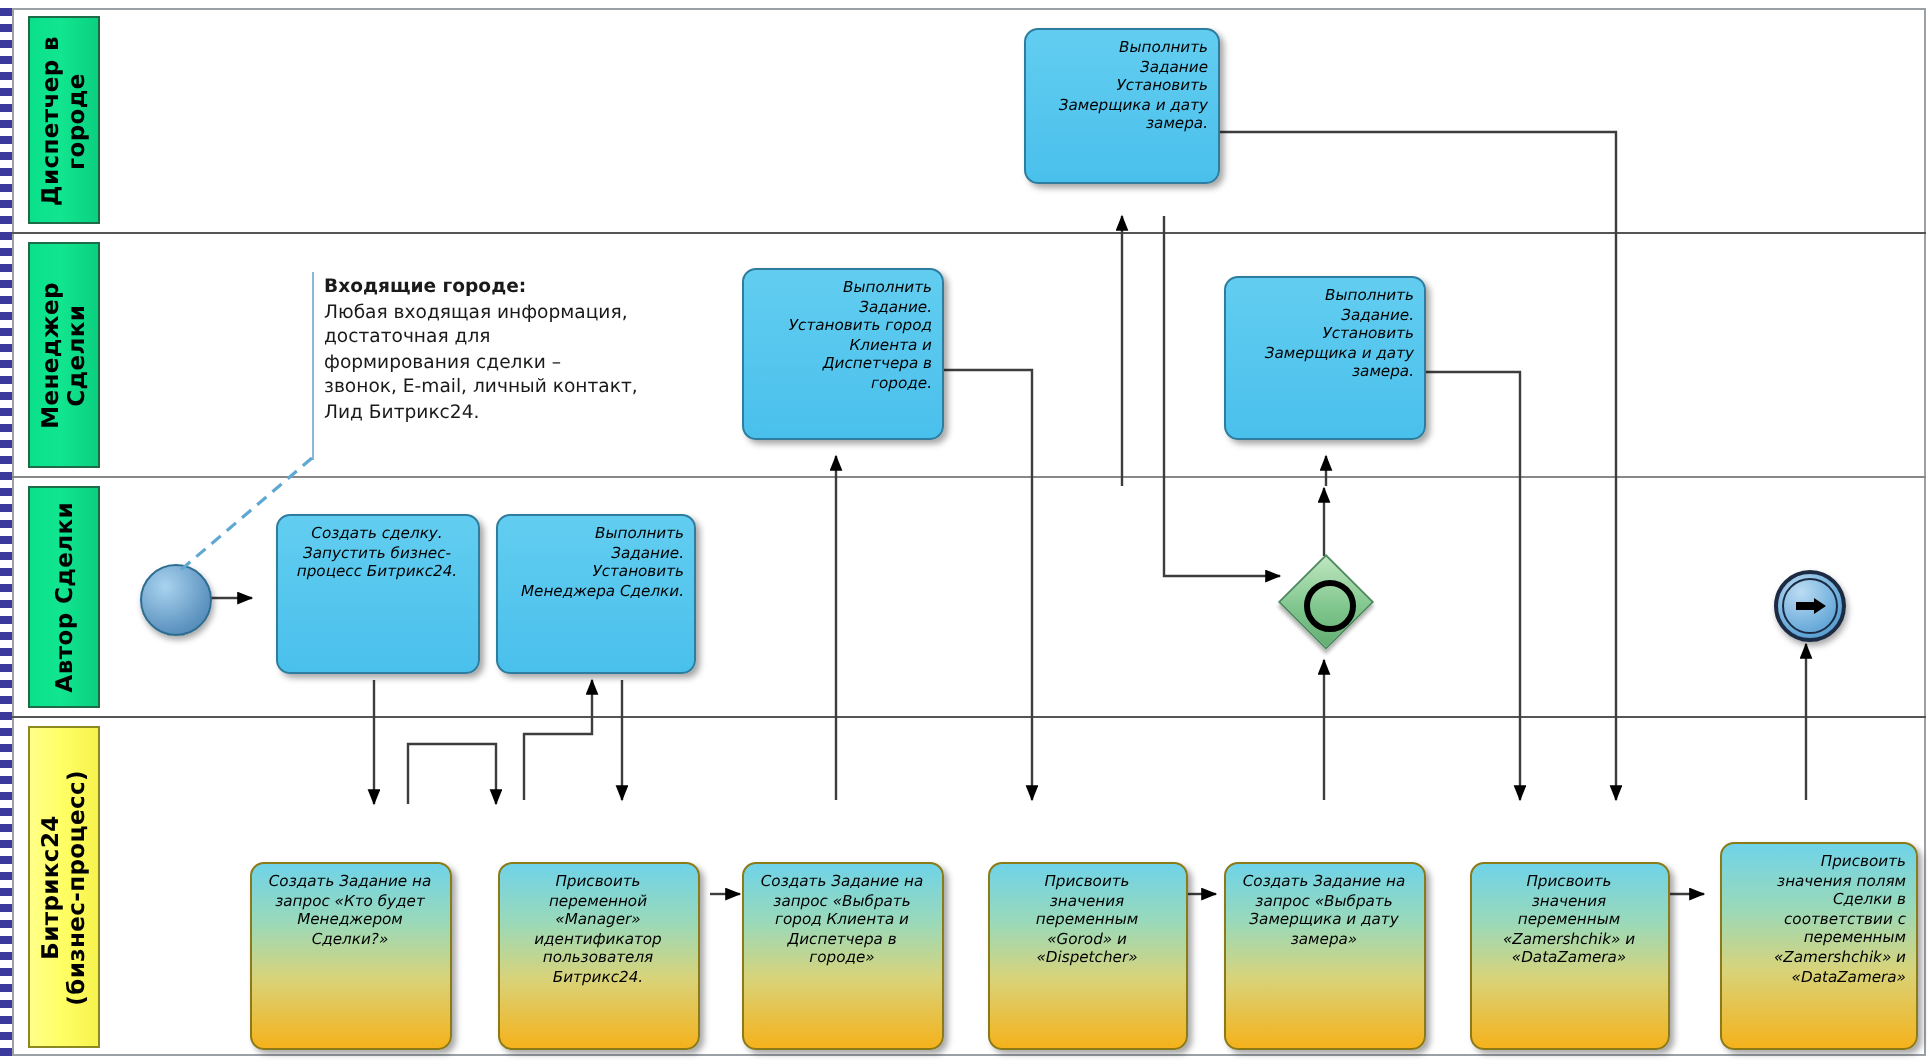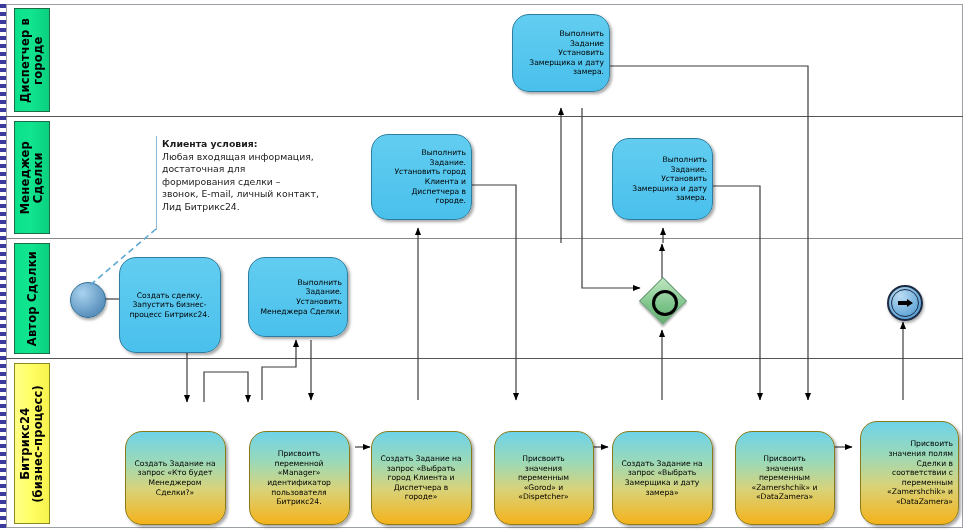--- a/index.html
+++ b/index.html
@@ -16,23 +16,23 @@
   .lane{position:absolute;left:6px;box-sizing:border-box;border-top:1px solid #555;}
   .lane.first{border-top:none;}
   .lane-head{position:absolute;left:8px;top:4px;width:36px;bottom:4px;
      border:1px solid #1d6b47;box-sizing:border-box;display:flex;align-items:center;justify-content:center;}
   .lane-head.green{background:linear-gradient(to right,#0ae08a,#12e58f 45%,#0ad07f);}
   .lane-head.yellow{background:linear-gradient(to right,#ffff88,#ffff66 45%,#f7f24d);border-color:#8a8a20;}
   .lane-title{writing-mode:vertical-rl;transform:rotate(180deg);
      font-size:11.5px;font-weight:bold;color:#000;text-align:center;line-height:13px;letter-spacing:.2px;white-space:pre-line;}
 
   
-  .task{position:absolute;border:1px solid #2c7fa0;border-radius:17px;box-sizing:border-box;
-     box-shadow:2px 2px 3px rgba(0,0,0,.35);display:flex;align-items:center;justify-content:flex-end;
-     padding:4px 5px 4px 4px;}
+  .task{position:absolute;border:1px solid #2c7fa0;border-radius:7px;box-sizing:border-box;
+     box-shadow:2px 2px 3px rgba(0,0,0,.35);display:flex;align-items:flex-start;justify-content:flex-end;
+     padding:4px 5px 4px 4px;font-style:italic;}
   .task.blue{background:linear-gradient(to bottom,#62cdf0,#55c6ee 55%,#49c0ec);border-color:#2e7d9e;}
   .task.bp{background:linear-gradient(to bottom,#6fd3e8 0%,#9ad9b9 32%,#d8d37a 62%,#f5b21b 100%);border-color:#8a7a18;margin-top:28px;}
   .task .tlabel{font-size:7.6px;line-height:9.6px;color:#000;text-align:right;width:100%;white-space:pre-line;}
   .task.center .tlabel{text-align:center;}
   .task.bp .tlabel{text-align:center;}
 
   
   .start-ev{position:absolute;width:34px;height:34px;border-radius:50%;border:1px solid #2e6d92;
      background:radial-gradient(circle at 34% 30%,#a9d3ef,#5d93bf 70%,#4e82ad);
      box-shadow:1px 2px 3px rgba(0,0,0,.35);}
@@ -146,21 +146,21 @@
     <div class="inner-ring"></div>
     <div class="arrow-glyph"></div>
   </div>
 
   <div class="gw" style="left:640px;top:278px;">
     <div class="dia"></div>
     <div class="ring"></div>
   </div>
 
   <div class="note" style="left:156px;top:136px;width:178px;height:94px;">
-    <div class="ntext" style="font-weight:bold;">Клиента условия:</div>
+    <div class="ntext" style="font-weight:bold;">Входящие городе:</div>
     <div class="ntext">Любая входящая информация,
 достаточная для
 формирования сделки –
 звонок, E-mail, личный контакт,
 Лид Битрикс24.</div>
   </div>
   <svg class="svg-layer" viewBox="0 0 965 532">
     <path d="M156,229 L88,287" stroke="#5fa8d3" stroke-width="1.6" stroke-dasharray="6,4" fill="none"></path>
   </svg>
 
@@ -182,21 +182,21 @@
   </div>
 
   <div class="task blue" style="left:612px;top:138px;width:101px;height:82px;">
     <div class="tlabel">Выполнить
 Задание.
 Установить
 Замерщика и дату
 замера.</div>
   </div>
 
-  <div class="task blue center" style="left:119px;top:257px;width:102px;height:96px;">
+  <div class="task blue center" style="left:138px;top:257px;width:102px;height:80px;">
     <div class="tlabel">Создать сделку.
 Запустить бизнес-
 процесс Битрикс24.</div>
   </div>
 
   <div class="task blue" style="left:248px;top:257px;width:100px;height:80px;">
     <div class="tlabel">Выполнить
 Задание.
 Установить
 Менеджера Сделки.</div>

